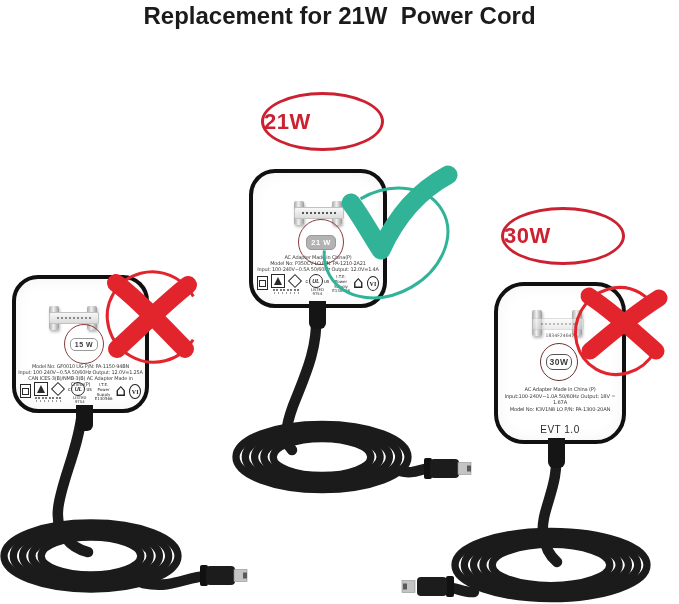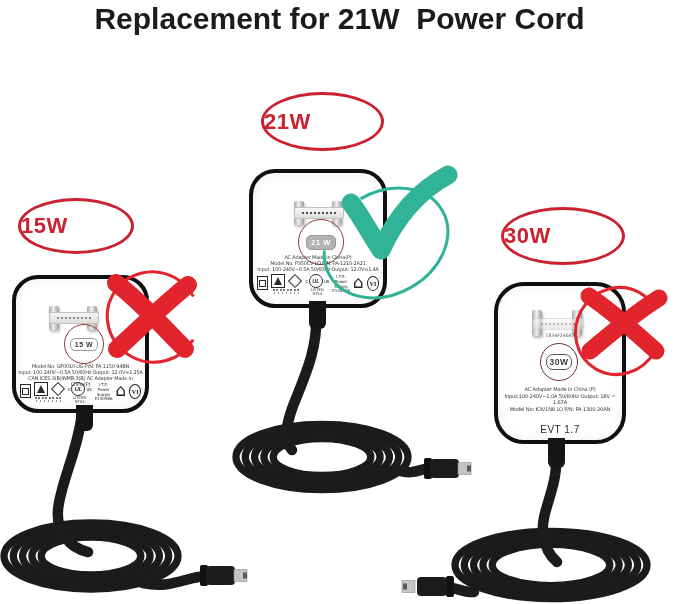--- a/index.html
+++ b/index.html
@@ -3,21 +3,21 @@
 <meta charset="utf-8">
 <style>
   html,body{margin:0;padding:0;background:#fff;}
   #canvas{position:relative;width:679px;height:604px;background:#fff;overflow:hidden;
           font-family:"Liberation Sans",sans-serif;}
   .layer{position:absolute;left:0;top:0;}
   #cable-layer{z-index:1;}
   #marks-layer{z-index:5;}
 
   .title{position:absolute;left:0;top:2px;width:679px;text-align:center;
-         font-size:30px;font-weight:700;color:#1b1b1b;white-space:pre;z-index:3;}
+         font-size:24px;font-weight:700;color:#1b1b1b;white-space:pre;z-index:3;}
 
   .callout{position:absolute;border:3px solid #cb2130;border-radius:50%;
            display:flex;align-items:center;justify-content:flex-start;z-index:4;background:transparent;}
   .callout span{color:#cb2130;font-weight:700;font-size:22px;letter-spacing:.5px;}
   .co15{left:18px;top:198px;width:110px;height:50px;}
   .co21{left:261px;top:92px;width:117px;height:53px;}
   .co30{left:501px;top:207px;width:118px;height:52px;}
 
   .adapter{position:absolute;background:#fff;border:4.5px solid #101010;border-radius:26px;
            box-sizing:border-box;z-index:2;box-shadow:inset 0 0 16px rgba(0,0,0,.05);}
@@ -141,23 +141,20 @@
     <g>
       <rect x="446" y="576" width="8" height="21" rx="2" fill="#111"></rect>
       <rect x="417" y="577" width="30" height="19" rx="4" fill="#1c1c1c"></rect>
       <rect x="402" y="580.5" width="13" height="12" fill="#c4c4c4" stroke="#8f8f8f" stroke-width="0.6"></rect>
       <rect x="403" y="583.5" width="4" height="6" fill="#5a5a5a"></rect>
     </g>
   </svg>
 
   <div class="title">Replacement for 21W  Power Cord</div>
 
-  <div class="callout co15">
-    <span>15W</span>
-  </div>
   <div class="callout co21">
     <span>21W</span>
   </div>
   <div class="callout co30">
     <span>30W</span>
   </div>
 
   <div class="adapter ad15">
     <div class="stub"></div>
     <div class="prong p1"></div>
@@ -267,21 +264,21 @@
       </div>
     <div class="serial">1834F24647</div>
     <div class="badge-ring">
       <div class="badge-pill">30W</div>
     </div>
     <div class="fineprint">
       <div>AC Adapter Made in China (P)</div>
       <div>Input:100-240V~1.0A   50/60Hz   Output: 18V = 1.67A</div>
       <div>Model No: K3V1N8  LO P/N: PA-1300-20AN</div>
     </div>
-    <div class="evt">EVT 1.7</div>
+    <div class="evt">EVT 1.0</div>
   </div>
 
   <svg id="marks-layer" class="layer" width="679" height="604" viewBox="0 0 679 604">
     <g>
       <ellipse cx="386" cy="243" rx="51" ry="65" fill="none" stroke="#31b398" stroke-width="3" stroke-dasharray="300 68" transform="rotate(-120 386 243)"></ellipse>
       <path d="M 351 203 C 361 216 371 235 381 250 C 398 213 420 190 448 175" fill="none" stroke="#31b398" stroke-width="19" stroke-linecap="round" stroke-linejoin="round"></path>
     </g>
     <g>
       <ellipse cx="153" cy="317" rx="46" ry="45" fill="none" stroke="#e2242d" stroke-width="3" stroke-dasharray="240 45" transform="rotate(30 153 317)"></ellipse>
       <path d="M 116 283 C 140 301 163 327 185 349" fill="none" stroke="#e2242d" stroke-width="18" stroke-linecap="round"></path>

